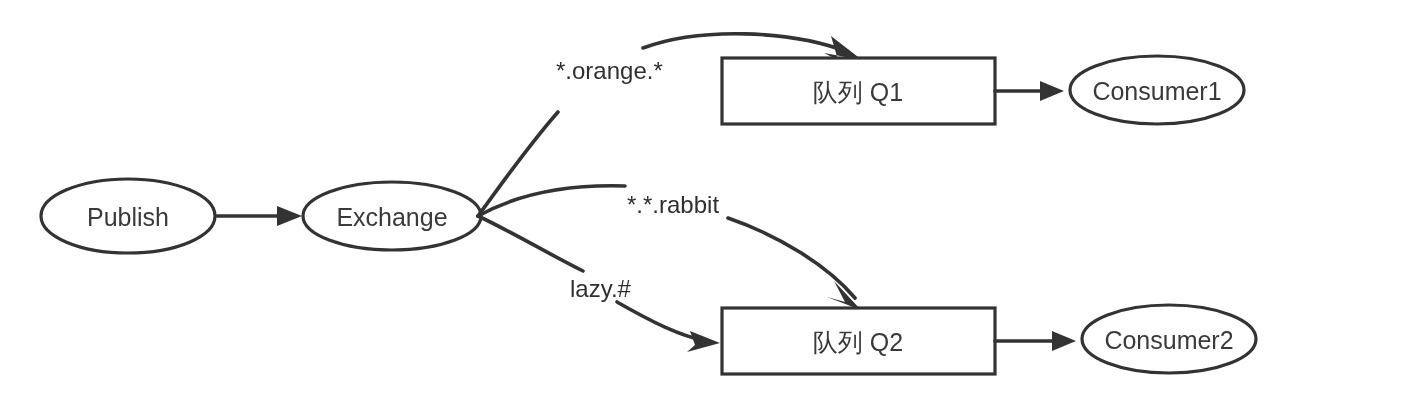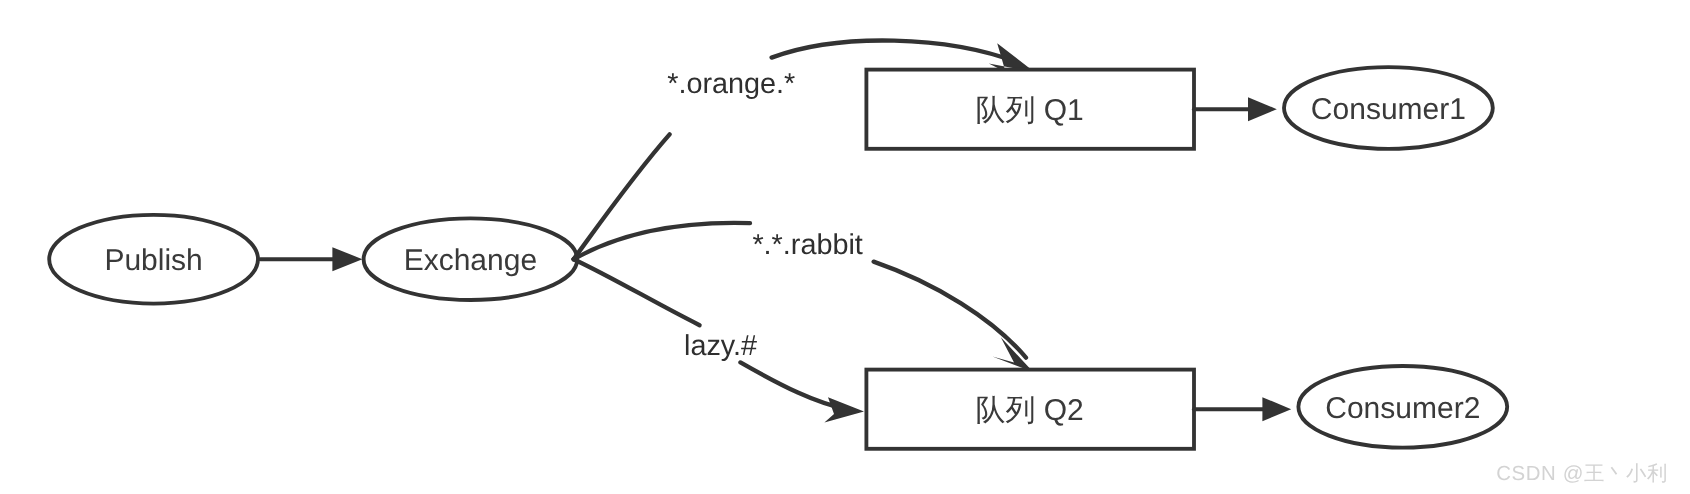--- a/index.html
+++ b/index.html
@@ -156,15 +156,14 @@
       <polygon class="arrow-head" points="1076,341 1052,331 1052,351"></polygon>
     </g>
 
     <g>
       <ellipse class="node-shape" cx="1169" cy="339" rx="87" ry="34"></ellipse>
       <text class="node-label" x="1169" y="340">Consumer2</text>
     </g>
 
   </svg>
 
-  <div class="watermark-text">CSDN @王丶小利</div>
 
 </div>
 
 </body></html>

